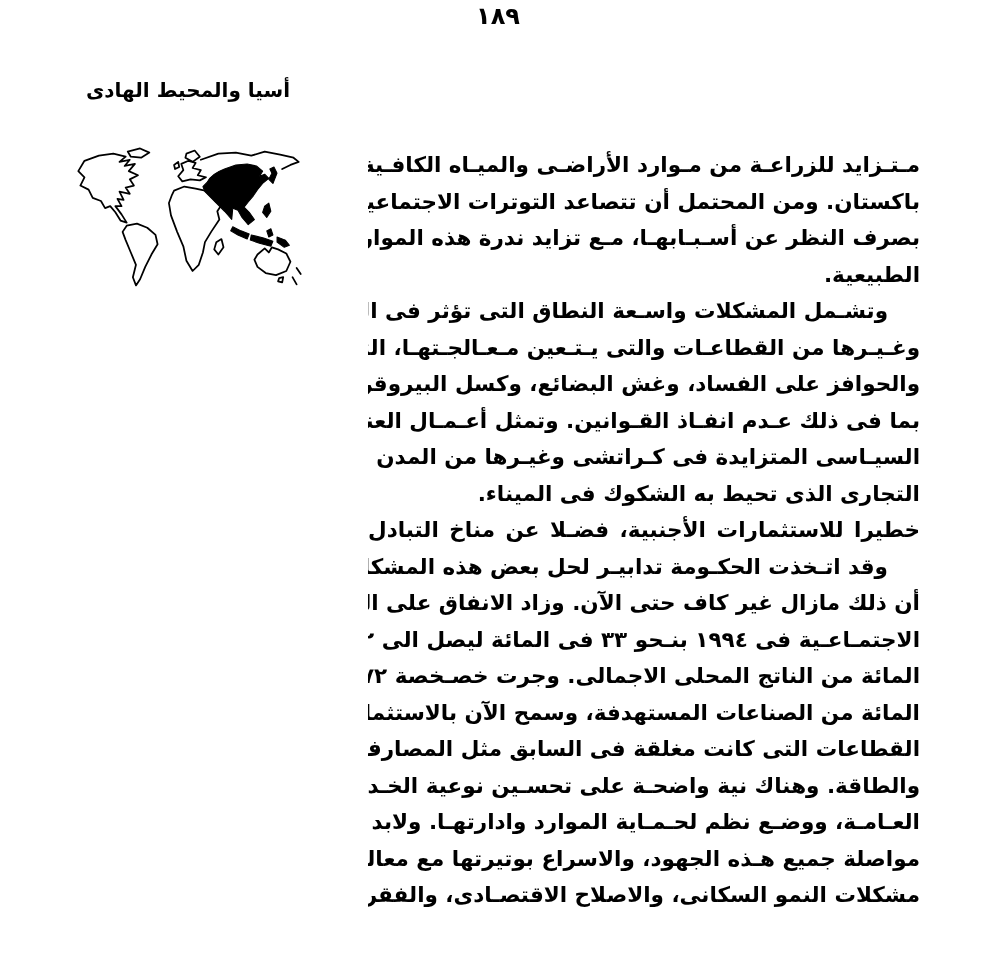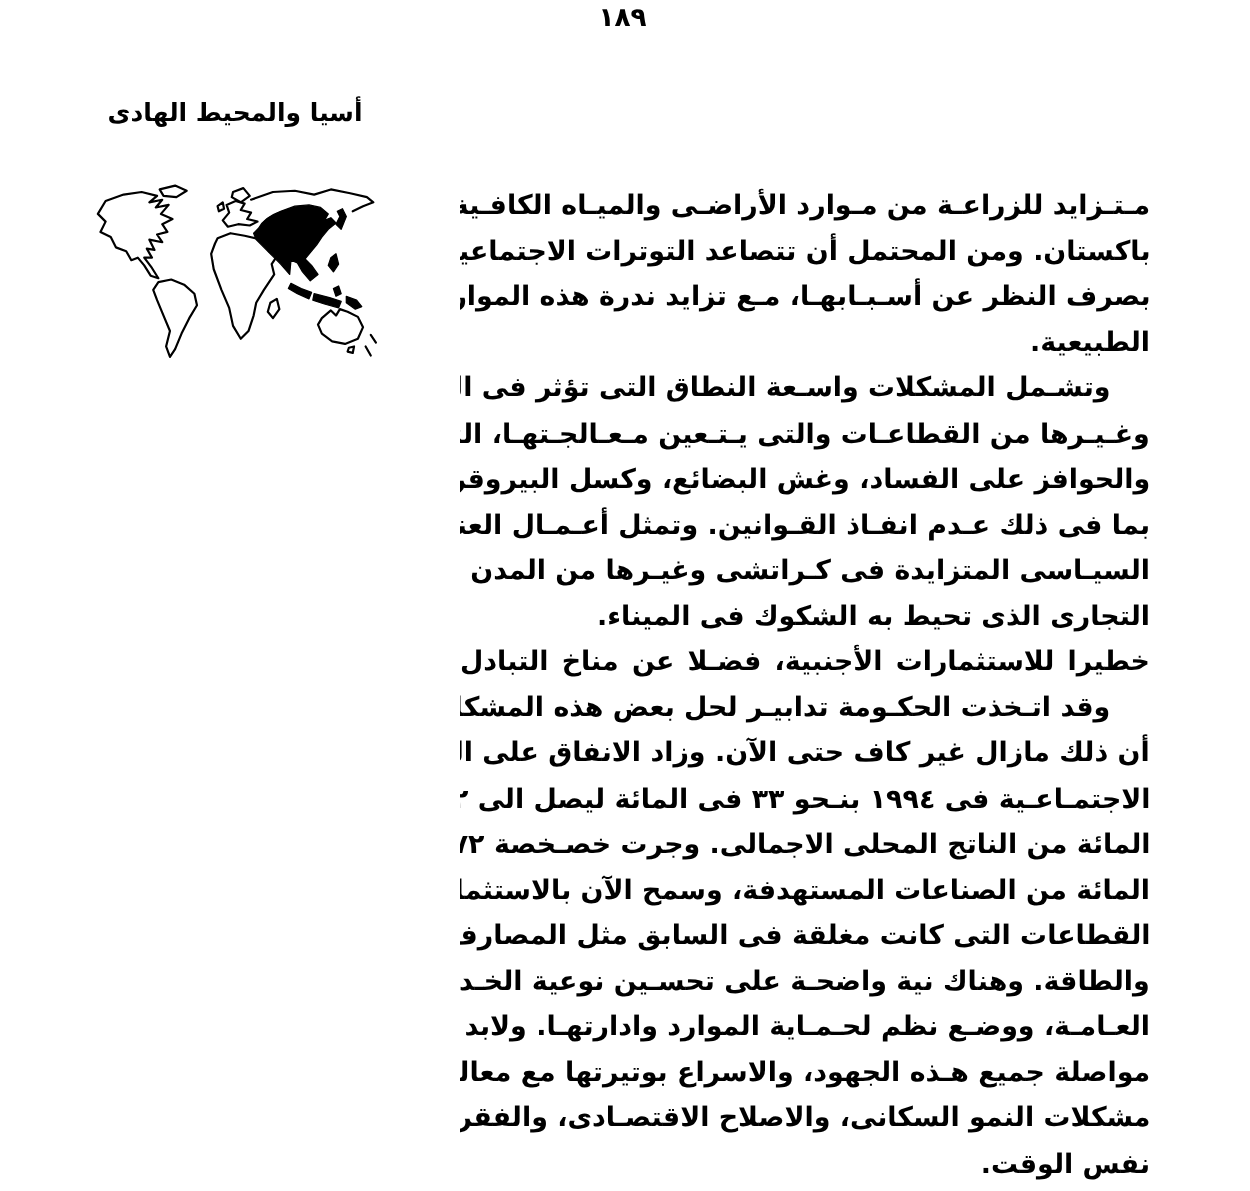--- a/index.html
+++ b/index.html
@@ -7,21 +7,21 @@
     position:relative;
     width:1000px;height:953px;
     background:#ffffff;
     overflow:hidden;
     font-family:"DejaVu Sans",sans-serif;
     color:#000;
   }
   .page-number{
     position:absolute;top:2px;left:452px;width:92px;
     text-align:center;
-    font-size:21px;font-weight:bold;
+    font-size:24px;font-weight:bold;
     direction:rtl;
   }
   .margin-heading{
     position:absolute;top:78px;left:70px;width:212px;
     text-align:center;
     font-size:20px;font-weight:bold;
     direction:rtl;
     letter-spacing:0.5px;
     margin-left:12px;
   }
@@ -122,18 +122,17 @@
       <div class="line indent">وقد اتـخذت الحكـومة تدابيـر لحل بعض هذه المشكلات إلاّ</div>
       <div class="line">أن ذلك مازال غير كاف حتى الآن. وزاد الانفاق على البرامج</div>
       <div class="line">الاجتمـاعـية فى ١٩٩٤ بنـحو ٣٣ فى المائة ليصل الى ٢ فى</div>
       <div class="line">المائة من الناتج المحلى الاجمالى. وجرت خصـخصة ٧٢ فى</div>
       <div class="line">المائة من الصناعات المستهدفة، وسمح الآن بالاستثمار فى</div>
       <div class="line">القطاعات التى كانت مغلقة فى السابق مثل المصارف والنقل</div>
       <div class="line">والطاقة. وهناك نية واضحـة على تحسـين نوعية الخـدمات</div>
       <div class="line">العـامـة، ووضـع نظم لحـمـاية الموارد وادارتهـا. ولابد من</div>
       <div class="line">مواصلة جميع هـذه الجهود، والاسراع بوتيرتها مع معالجة</div>
       <div class="line">مشكلات النمو السكانى، والاصلاح الاقتصـادى، والفقر فى</div>
-      <div class="line last">نفس الوقت.</div>
     </div>
 
   </div>
 
 </div>
 
 </body></html>

